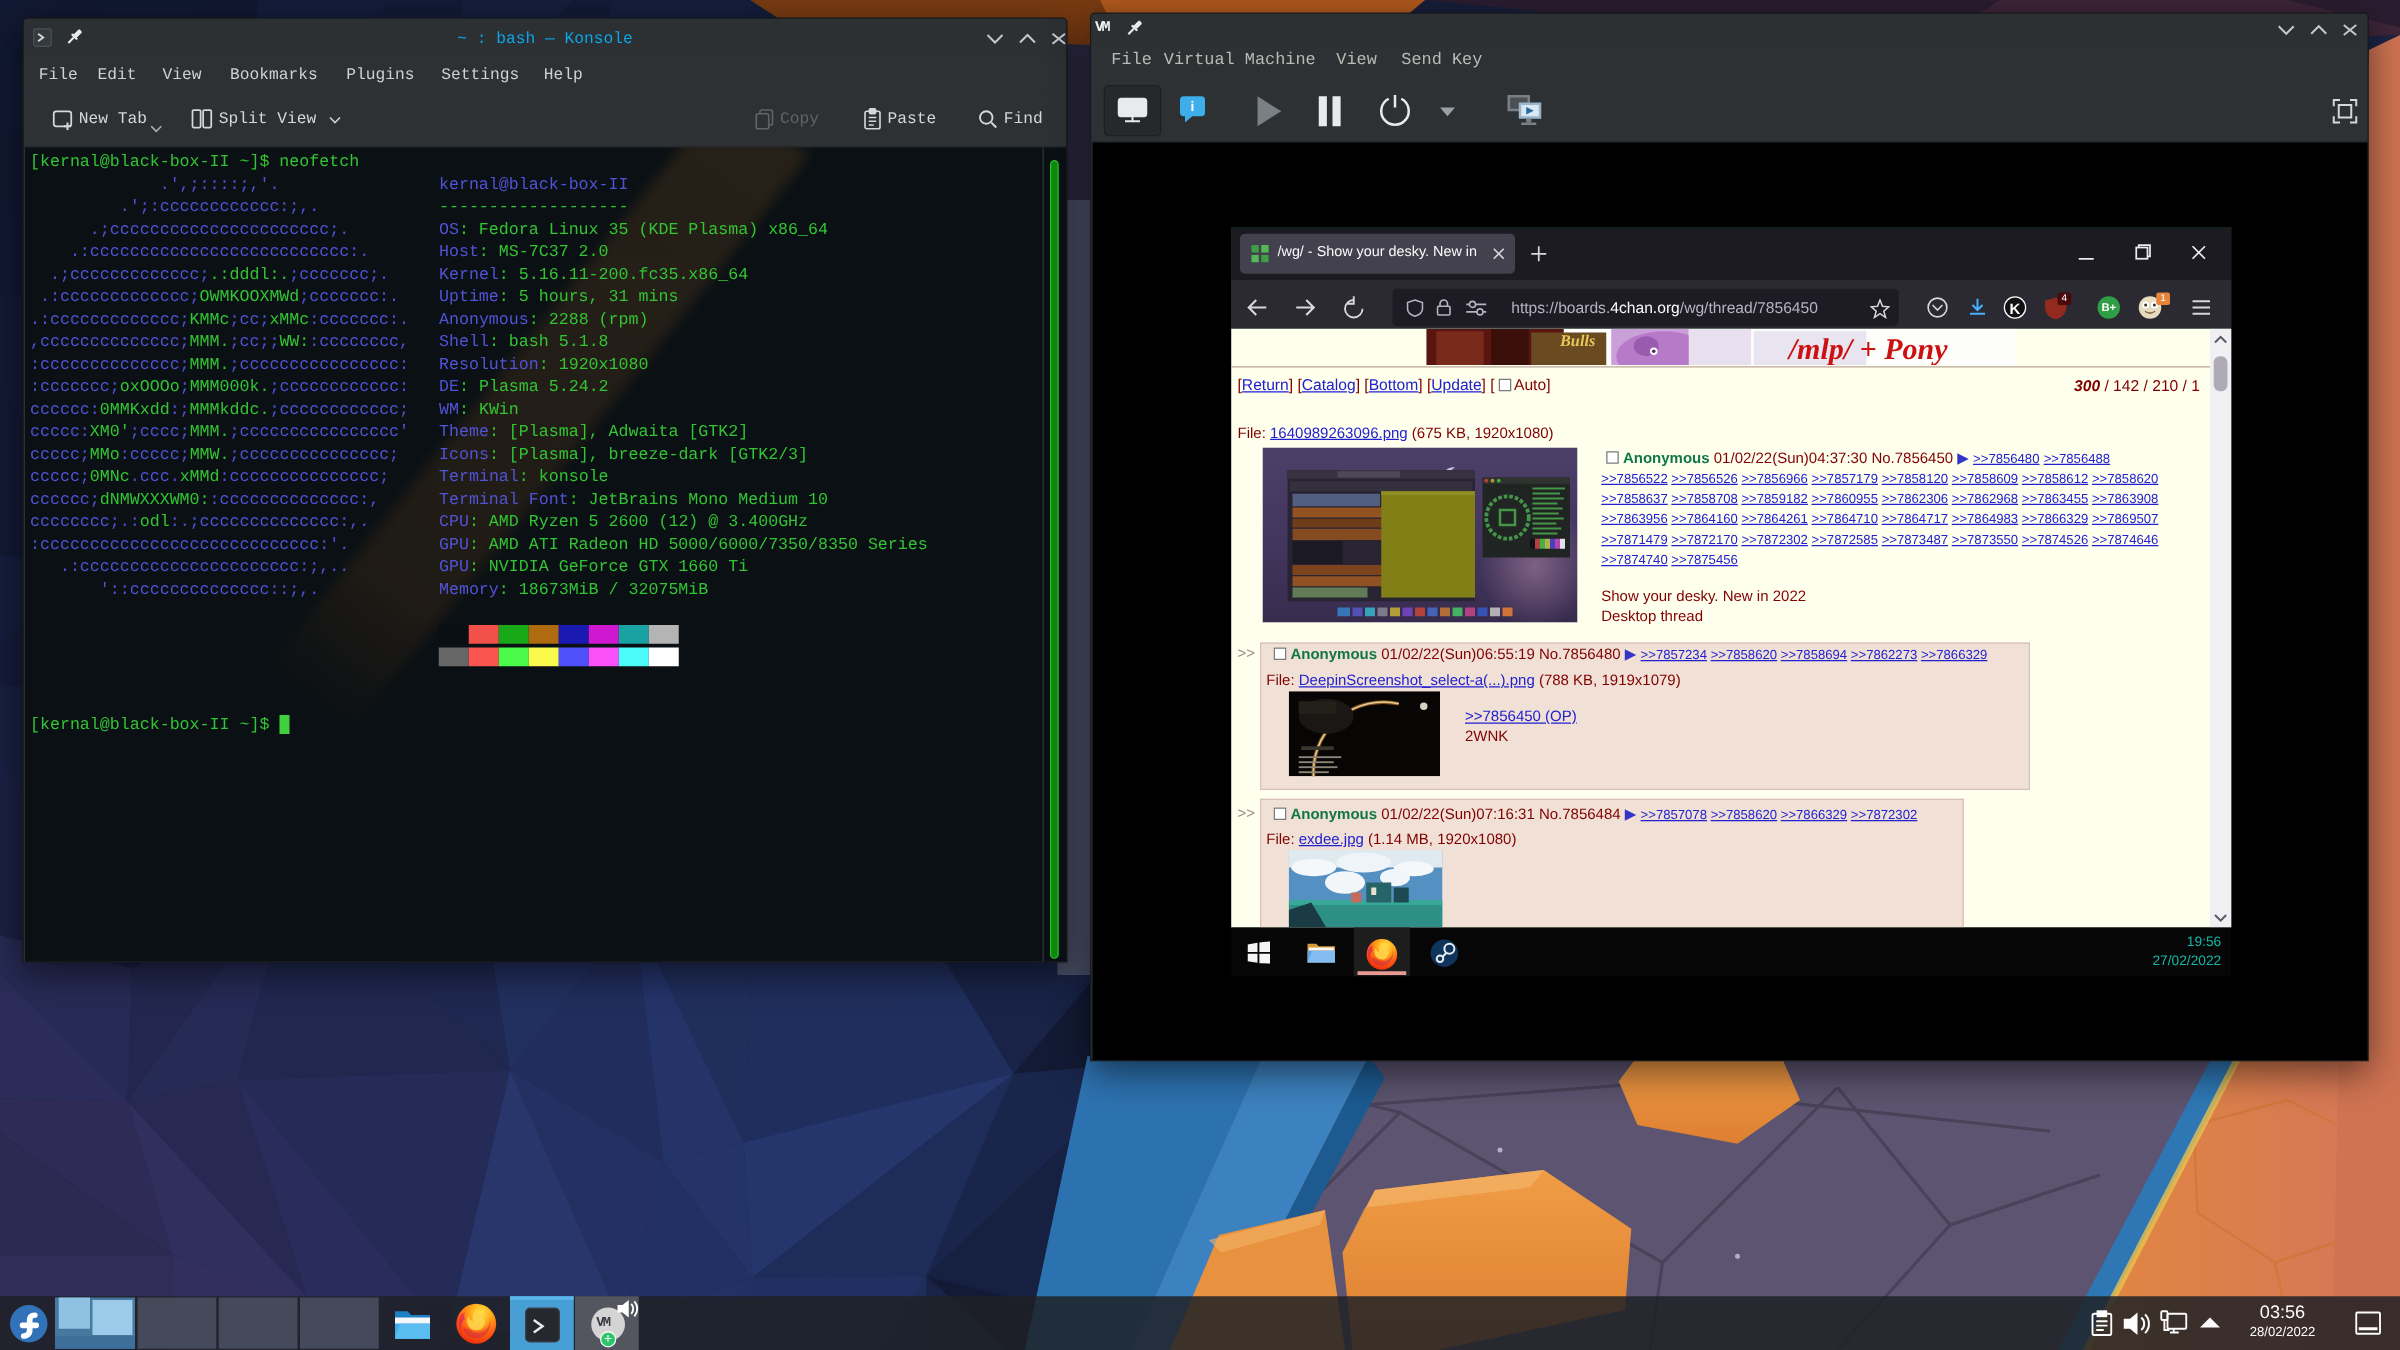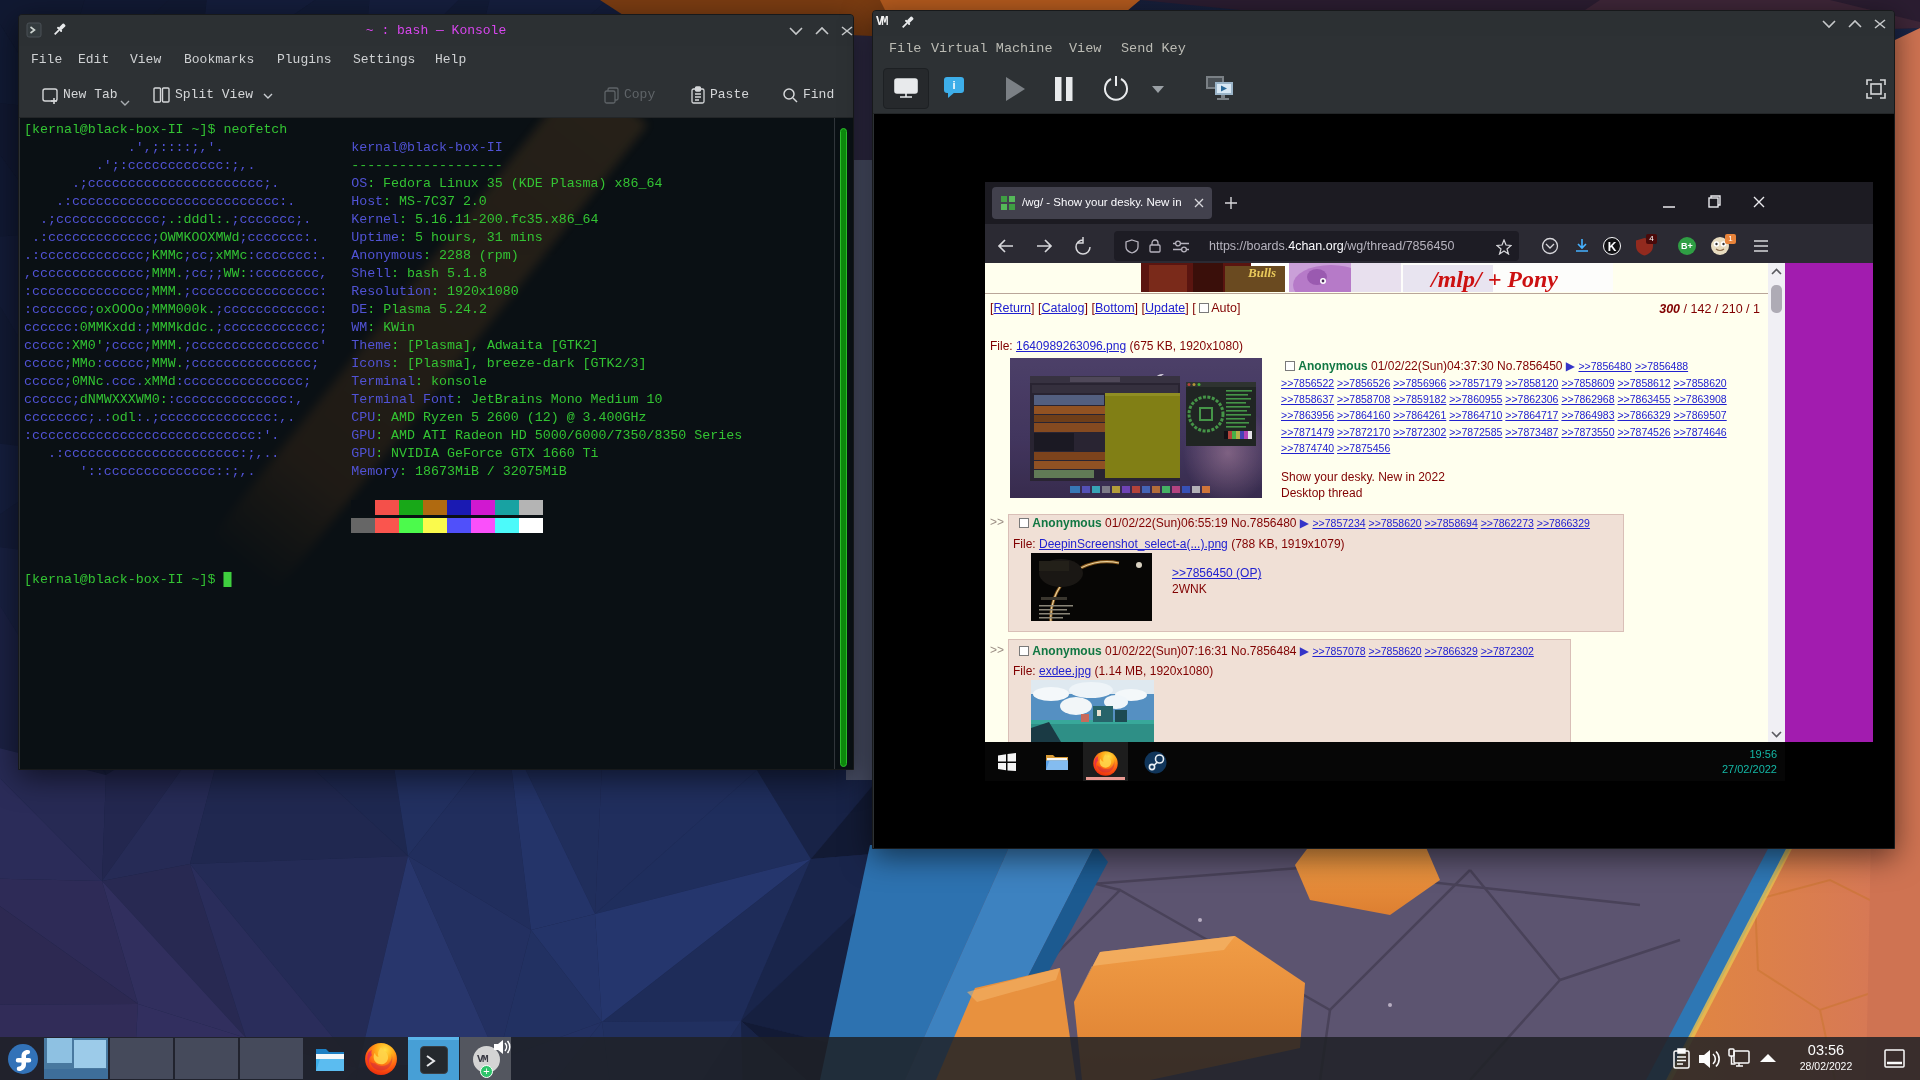--- a/index.html
+++ b/index.html
@@ -3,41 +3,41 @@
 <meta charset="utf-8">
 <style>
 html,body{margin:0;padding:0;width:1920px;height:1080px;overflow:hidden;background:#131a33;}
 *{box-sizing:border-box;}
 .abs{position:absolute;}
 body{font-family:"Liberation Sans",sans-serif;}
 .mono{font-family:"Liberation Mono",monospace;}
 
 
 #konsole{left:18px;top:14px;width:836px;height:756px;background:#2d3134;border:1px solid #17191b;border-radius:4px 4px 0 0;overflow:hidden;box-shadow:0 8px 30px rgba(0,0,0,.55);}
-#ktitle{left:0;top:0;width:100%;height:31px;background:#2c3033;color:#d946ef;}
+#ktitle{left:0;top:0;width:100%;height:31px;background:#2c3033;color:#0ea5e9;}
 #ktitle .t{width:100%;text-align:center;top:8px;font-size:13px;}
 #kmenu{left:0;top:31px;width:100%;height:29px;background:#2d3134;color:#cfd1d3;font-size:13px;}
 #kmenu span{position:absolute;top:6px;}
 #ktool{left:0;top:60px;width:100%;height:43px;background:#2d3134;border-bottom:1px solid #232628;color:#d5d7d9;font-size:13px;}
 #kterm{left:1px;top:103px;width:834px;height:652px;background:rgba(8,13,17,0.92);overflow:hidden;}
 pre.term{position:absolute;margin:0;font-family:"Liberation Mono",monospace;font-size:13.3px;line-height:18px;color:#33c433;}
 .tg{color:#33c433;} .tb{color:#5153d6;}
 #kscroll{left:820px;top:10px;width:7px;height:639px;background:#0d8a0d;border:1px solid #2dbf2d;border-radius:4px;}
 
 
 #vm{left:872px;top:10px;width:1023px;height:839px;background:#2d3134;border:1px solid #17191b;border-radius:4px 4px 0 0;overflow:hidden;box-shadow:0 8px 30px rgba(0,0,0,.55);}
 #vtitle{left:0;top:0;width:100%;height:25px;background:#2c3033;color:#c9cbcd;}
 #vtitle .t{width:100%;text-align:center;top:4px;font-size:13px;}
 #vmenu{left:0;top:25px;width:100%;height:27px;background:#2d3134;color:#bbbbb4;font-size:13.5px;}
 #vmenu span{position:absolute;top:5px;}
 #vtool{left:0;top:52px;width:100%;height:51px;background:#2d3134;border-bottom:1px solid #232628;}
 #vmscreen{left:1px;top:103px;width:1021px;height:735px;background:#000;overflow:hidden;}
 
 
-#ff{left:111px;top:68px;width:888px;height:560px;background:#a21caf;}
+#ff{left:111px;top:68px;width:800px;height:560px;background:#14532d;}
 #fftabs{left:0;top:0;width:100%;height:42px;background:#1c1b22;}
 #fftab{left:7px;top:5px;width:220px;height:32px;background:#42414d;border-radius:4px;color:#fbfbfe;font-size:11.5px;}
 #ffnav{left:0;top:42px;width:100%;height:39px;background:#2b2a33;}
 #ffurl{left:129px;top:7px;width:405px;height:30px;background:#1d1c24;border-radius:4px;color:#b6b3be;font-size:12.5px;}
 #ffpage{left:0;top:81px;width:800px;height:479px;background:#ffffee;overflow:hidden;color:#800000;font-size:12px;}
 #ffpage a{color:#2121cf;text-decoration:underline;}
 .bl{font-size:10.5px;}
 .replybox{position:absolute;background:#f0e0d6;border:1px solid #d9bfb7;}
 .grn{color:#117743;font-weight:bold;}
 .qarr{color:#9c8f85;}

